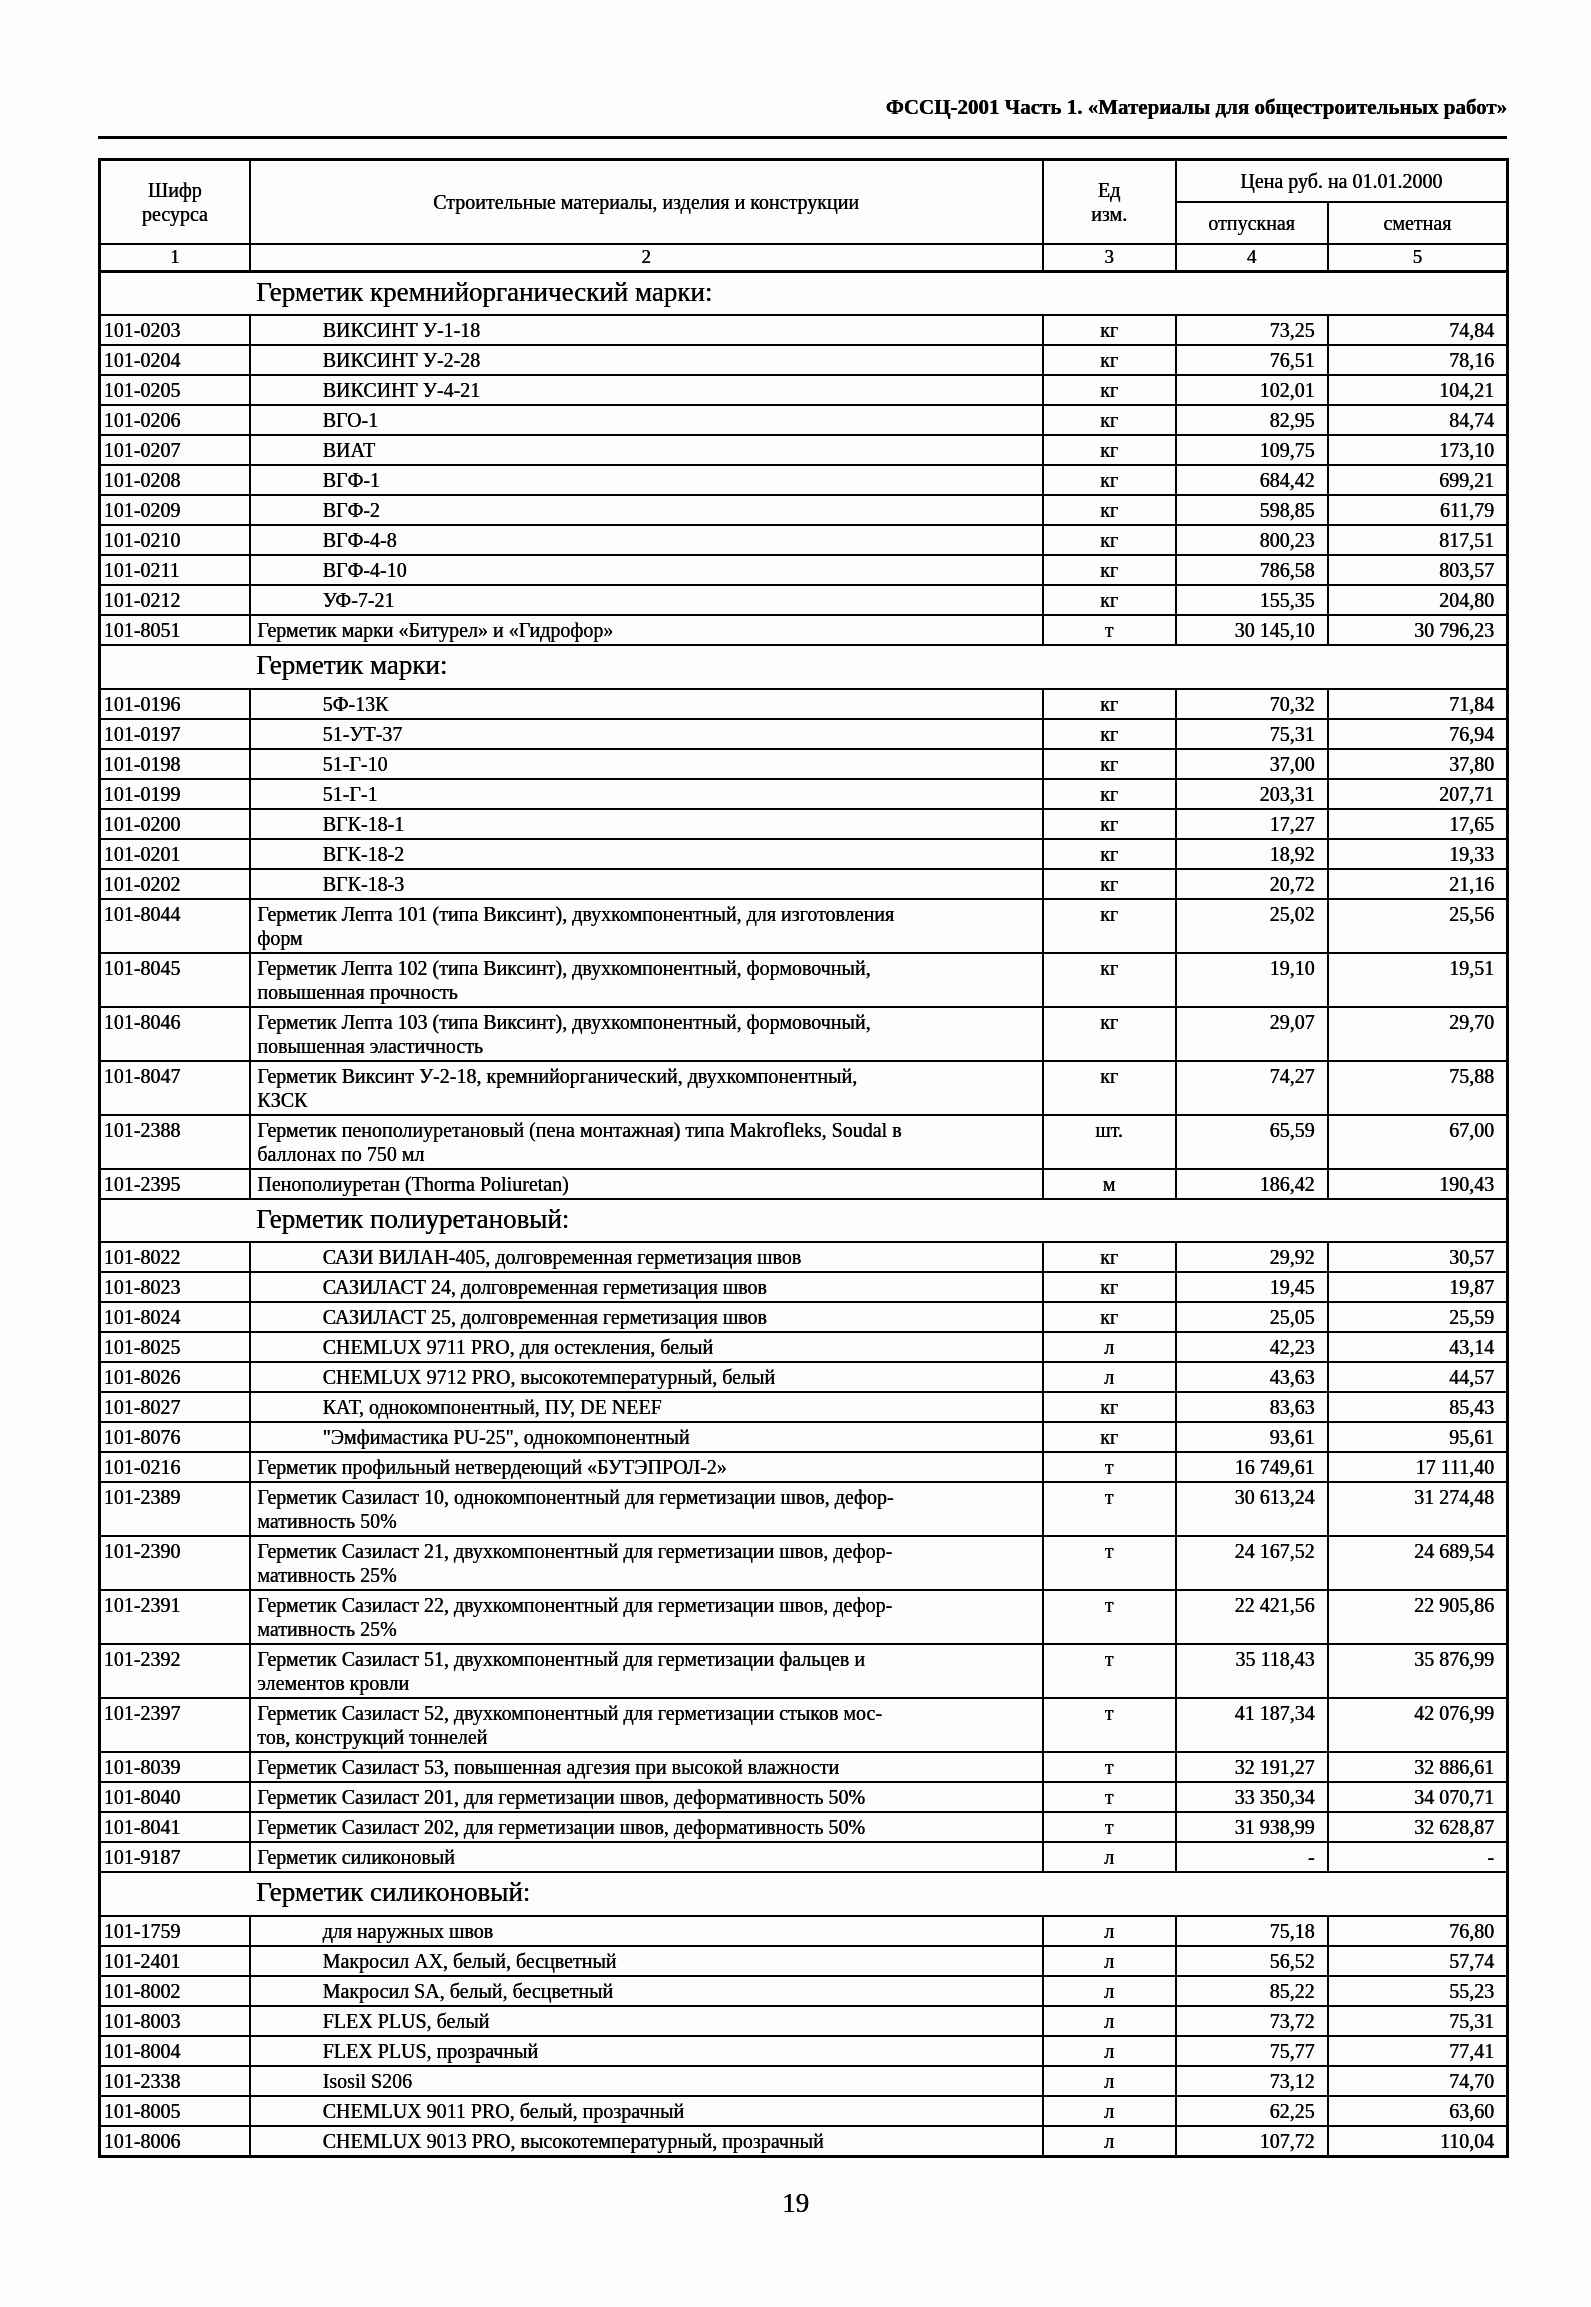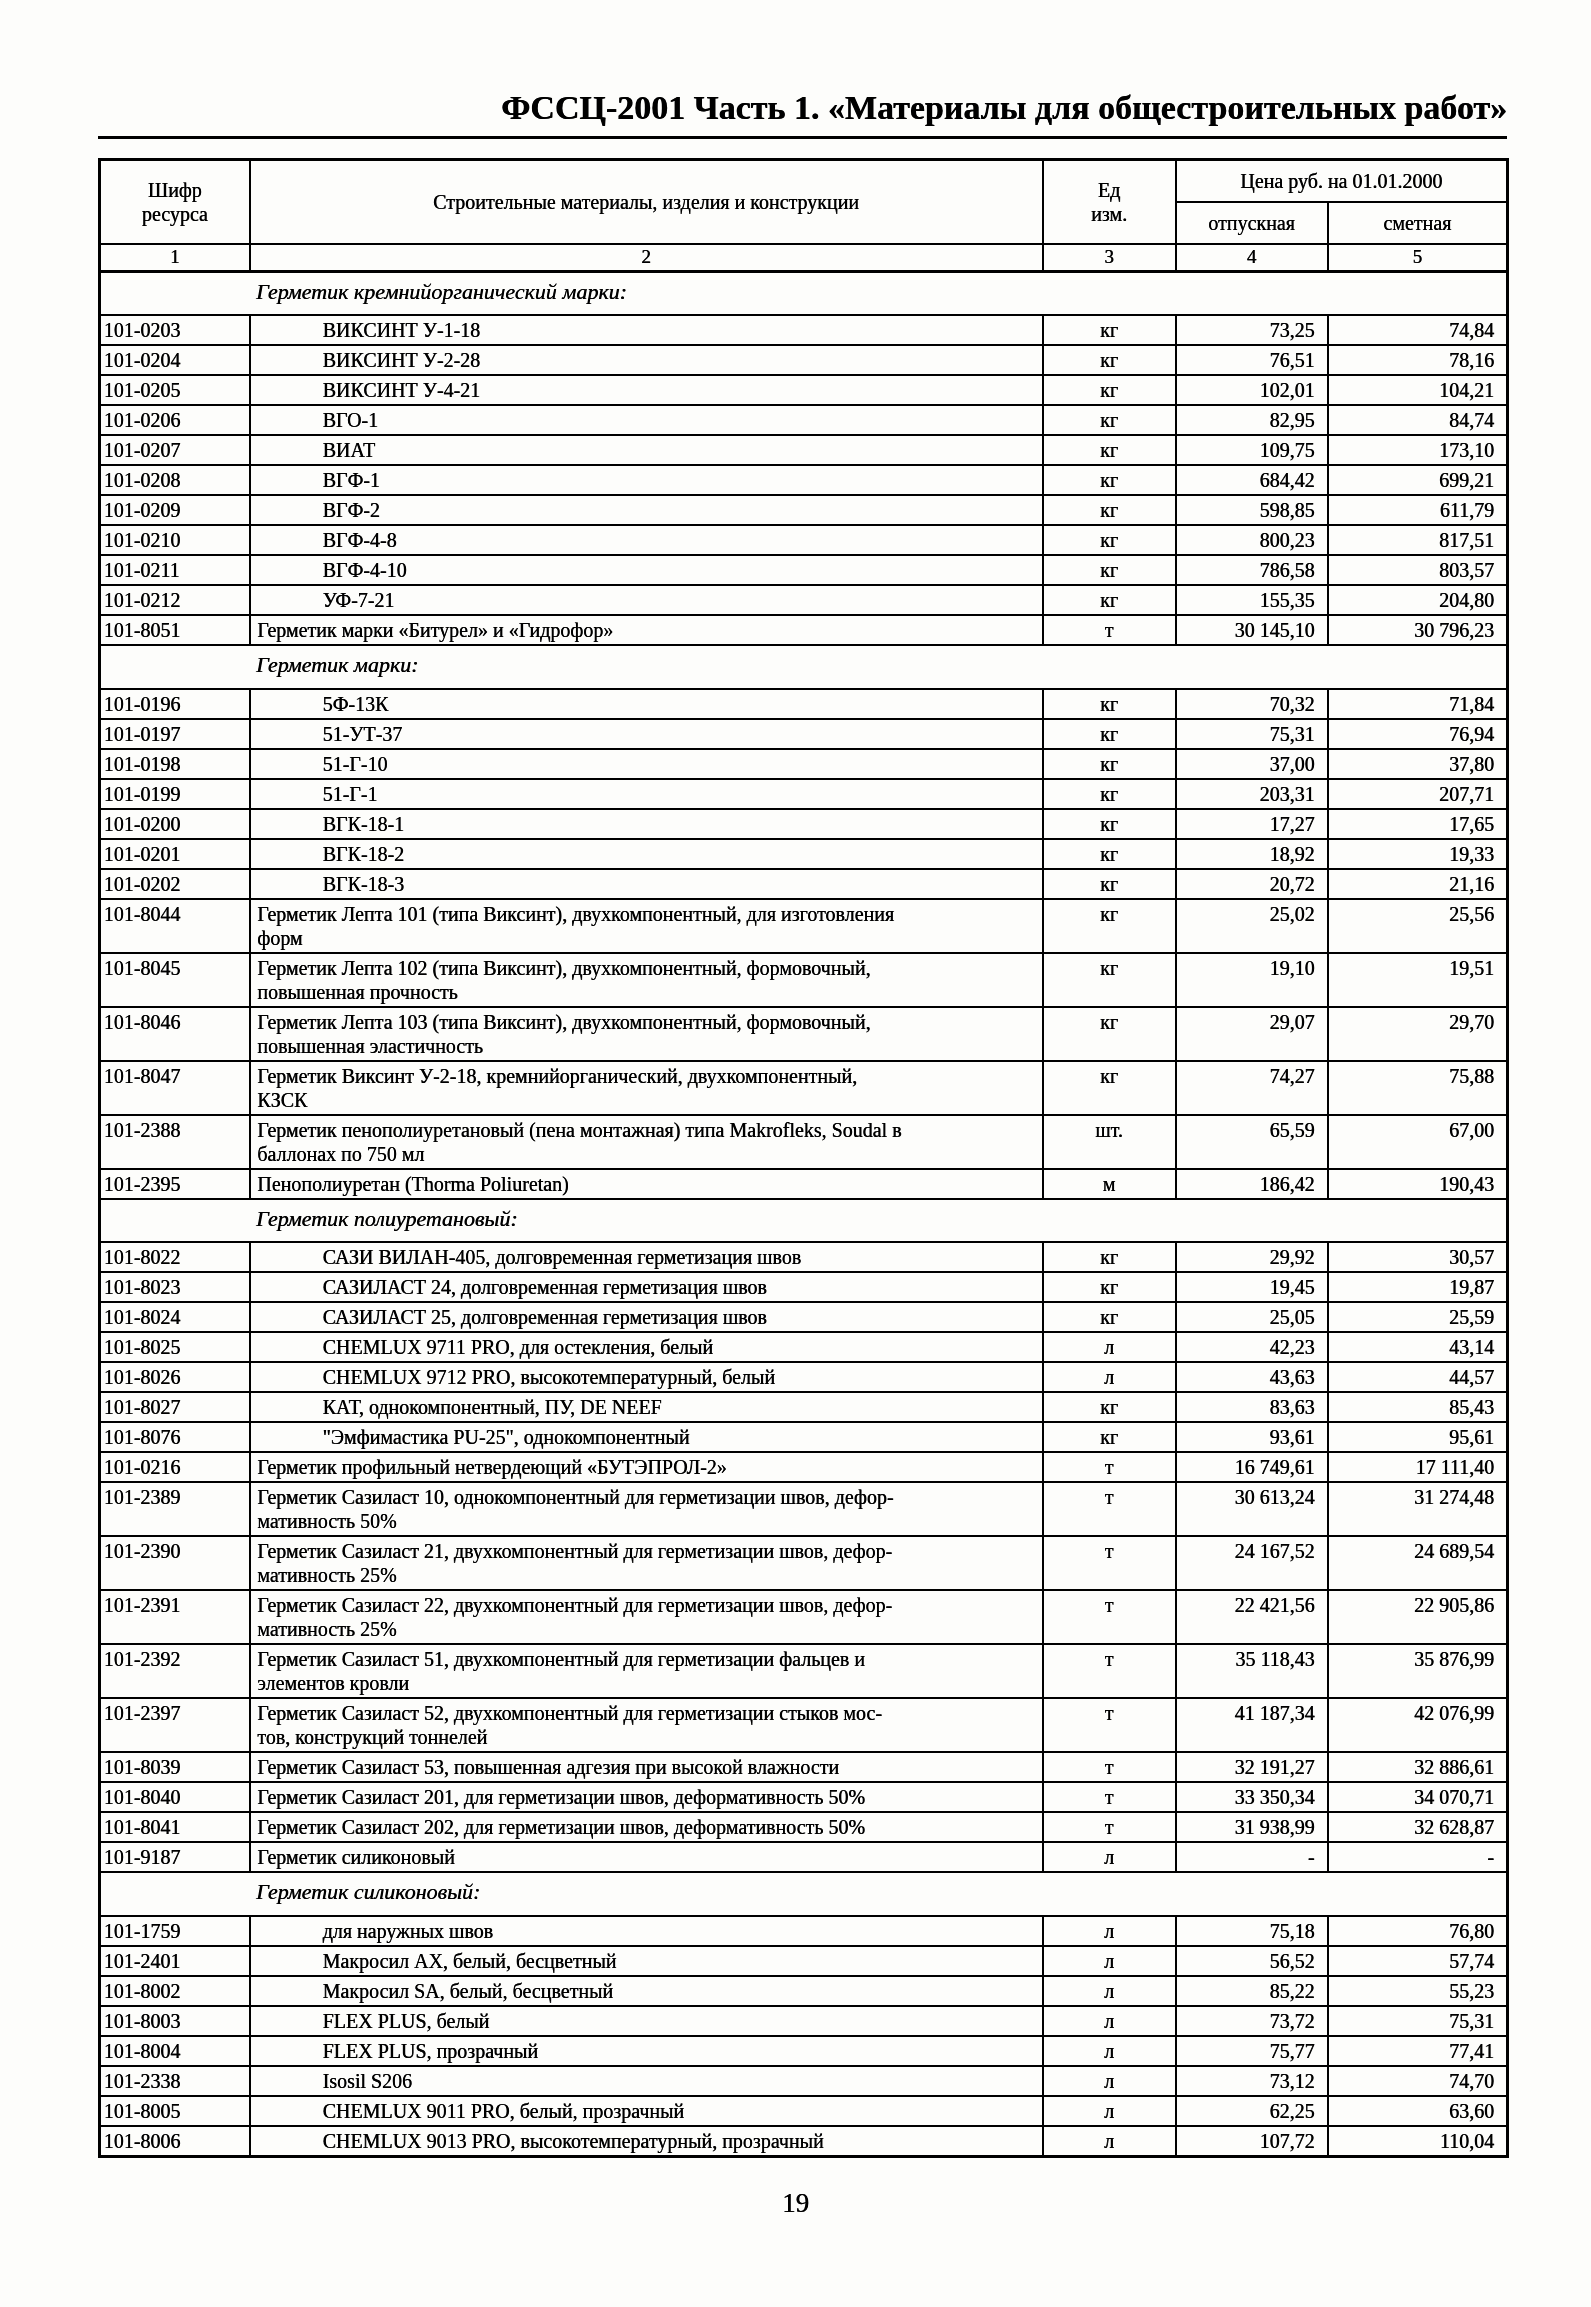--- a/index.html
+++ b/index.html
@@ -7,21 +7,21 @@
     position:relative;
     width:1591px;height:2307px;
     background:#fdfdfb;
     font-family:"Liberation Serif","DejaVu Serif",serif;
     color:#000;
     text-shadow:0.4px 0 0 currentColor;
     overflow:hidden;
   }
   .title{
     position:absolute;top:92px;left:0;width:1507px;
-    text-align:right;font-weight:bold;font-size:34px;line-height:31px;
+    text-align:right;font-weight:bold;font-size:21px;line-height:31px;
     white-space:nowrap;
   }
   .rule{position:absolute;top:136px;left:98px;width:1409px;height:3.4px;background:#000;}
   table.price{
     position:absolute;top:158px;left:98px;
     width:1408px;table-layout:fixed;
     border-collapse:collapse;border:3.4px solid #000;
   }
   col.c-code{width:150px;}
   col.c-desc{width:793px;}
@@ -33,21 +33,21 @@
   tr.numbers td{font-size:19px;line-height:20px;text-align:center;padding:2.7px 0;border-bottom:3.4px solid #000;}
   td{font-size:20px;line-height:24px;vertical-align:top;}
   td.code{padding:2px 2.7px;}
   td.desc{text-align:left;padding:2px 6.7px 2px 6.7px;white-space:pre-line;}
   td.desc.indent{padding-left:72px;}
   td.unit{text-align:center;padding:2px 2.7px;}
   td.price{text-align:right;padding:2px 12px 2px 2.7px;}
   td.section-cell{
     border-left:none;border-right:none;
     padding:6.7px 6.7px 10.8px 155px;
-    font-size:22px;text-align:left;font-style:italic;
+    font-size:27px;text-align:left;
   }
   .footer{
     position:absolute;top:2164px;left:0;width:1591px;
     text-align:center;font-size:27px;font-weight:normal;margin-top:24px;
   }
 </style>
 </head>
 <body>
 
 <div class="page">

